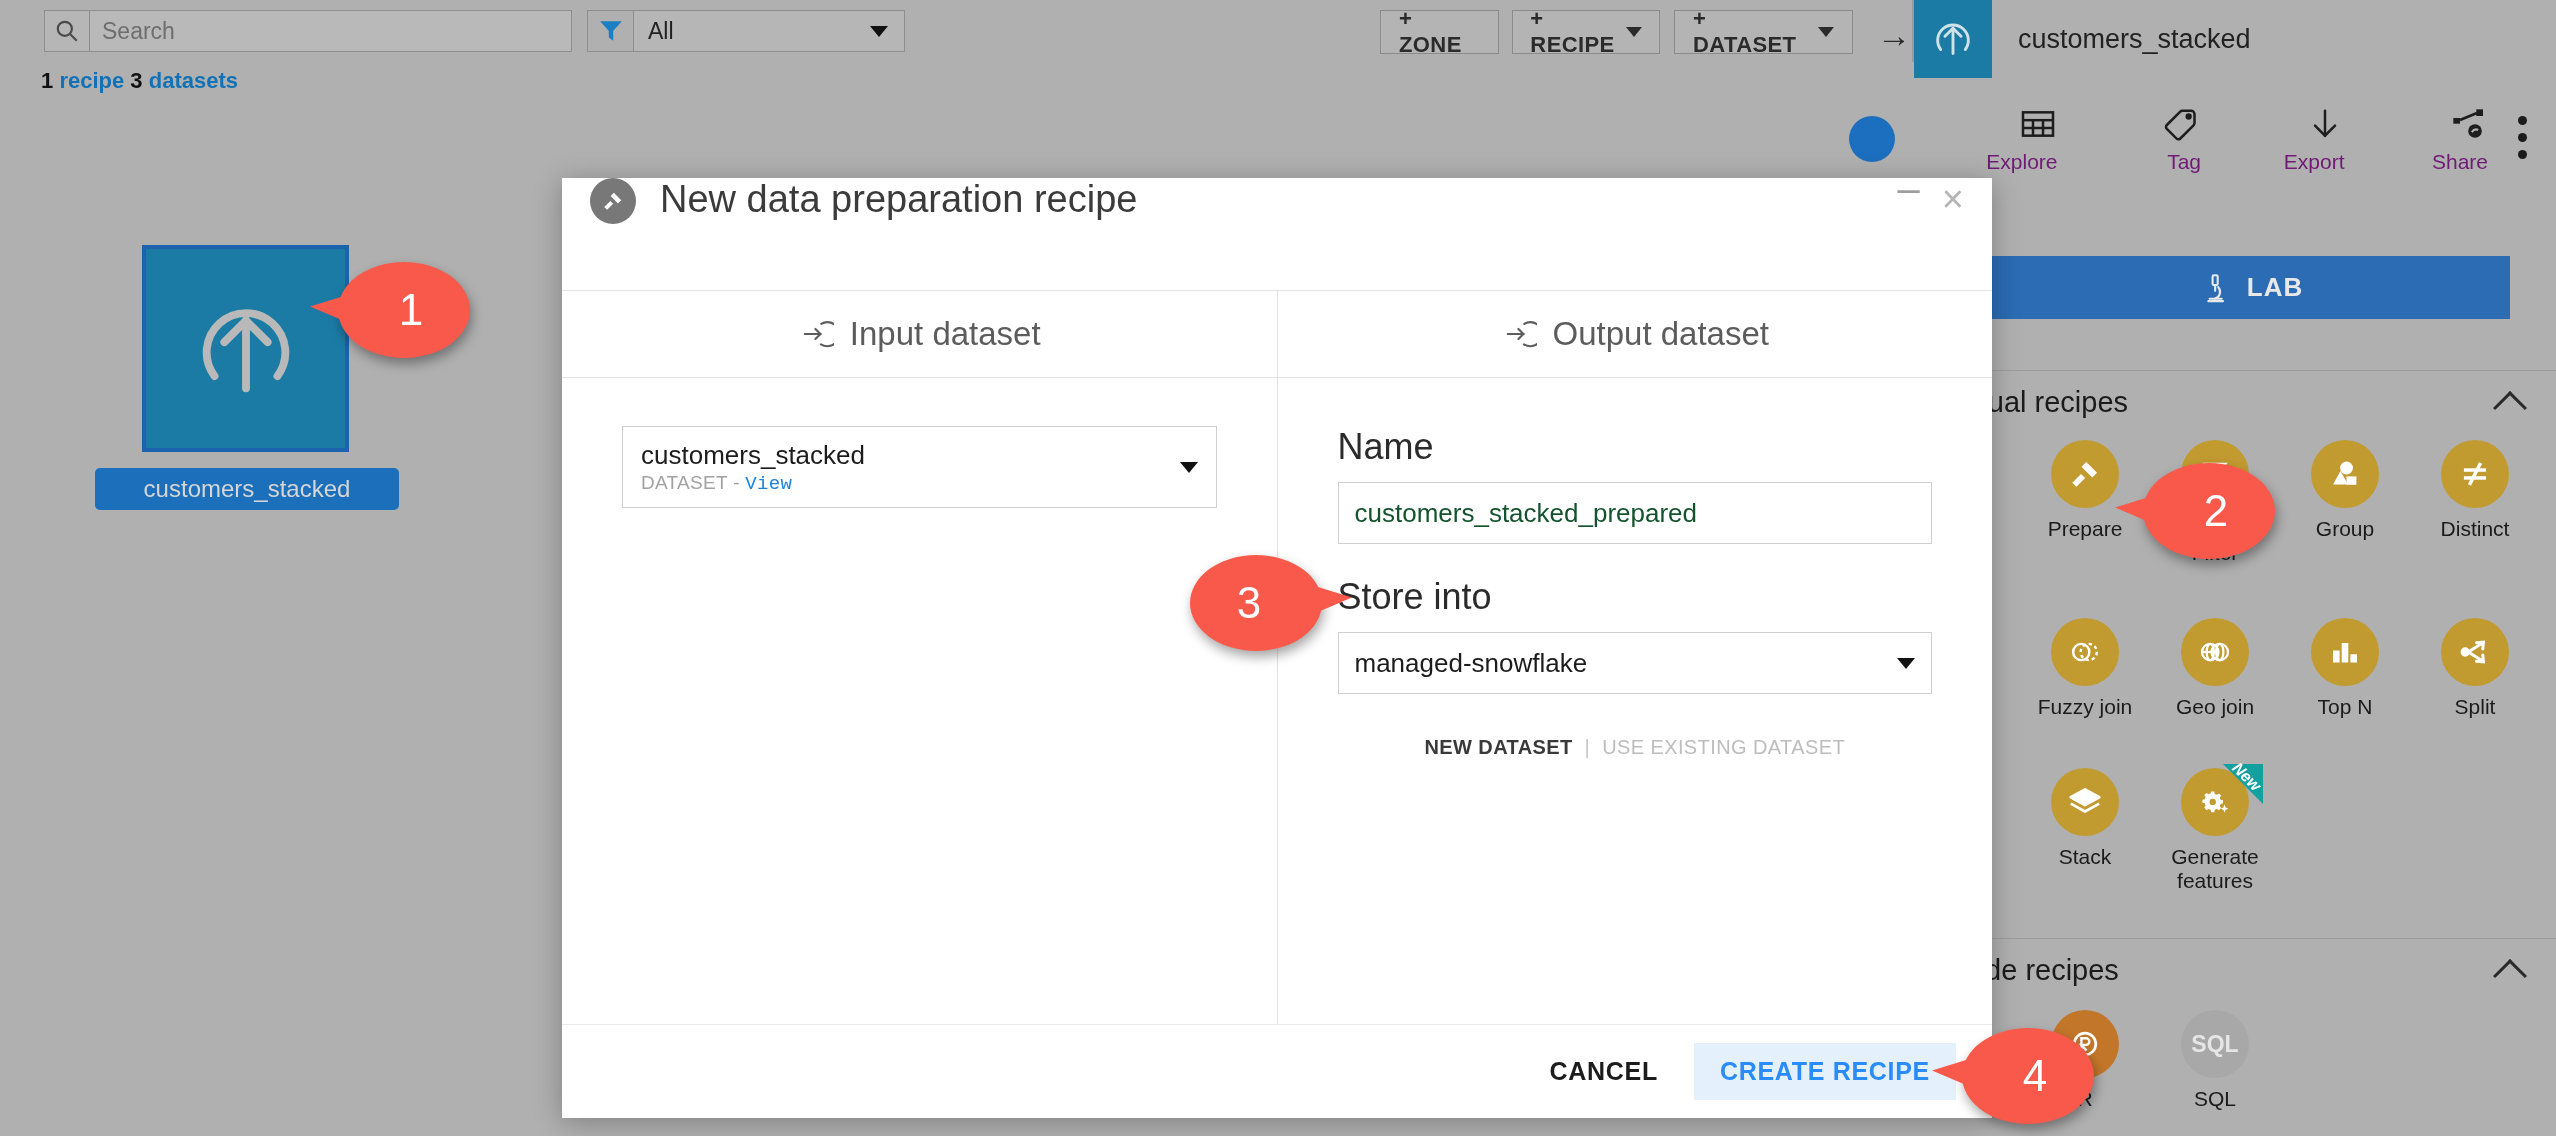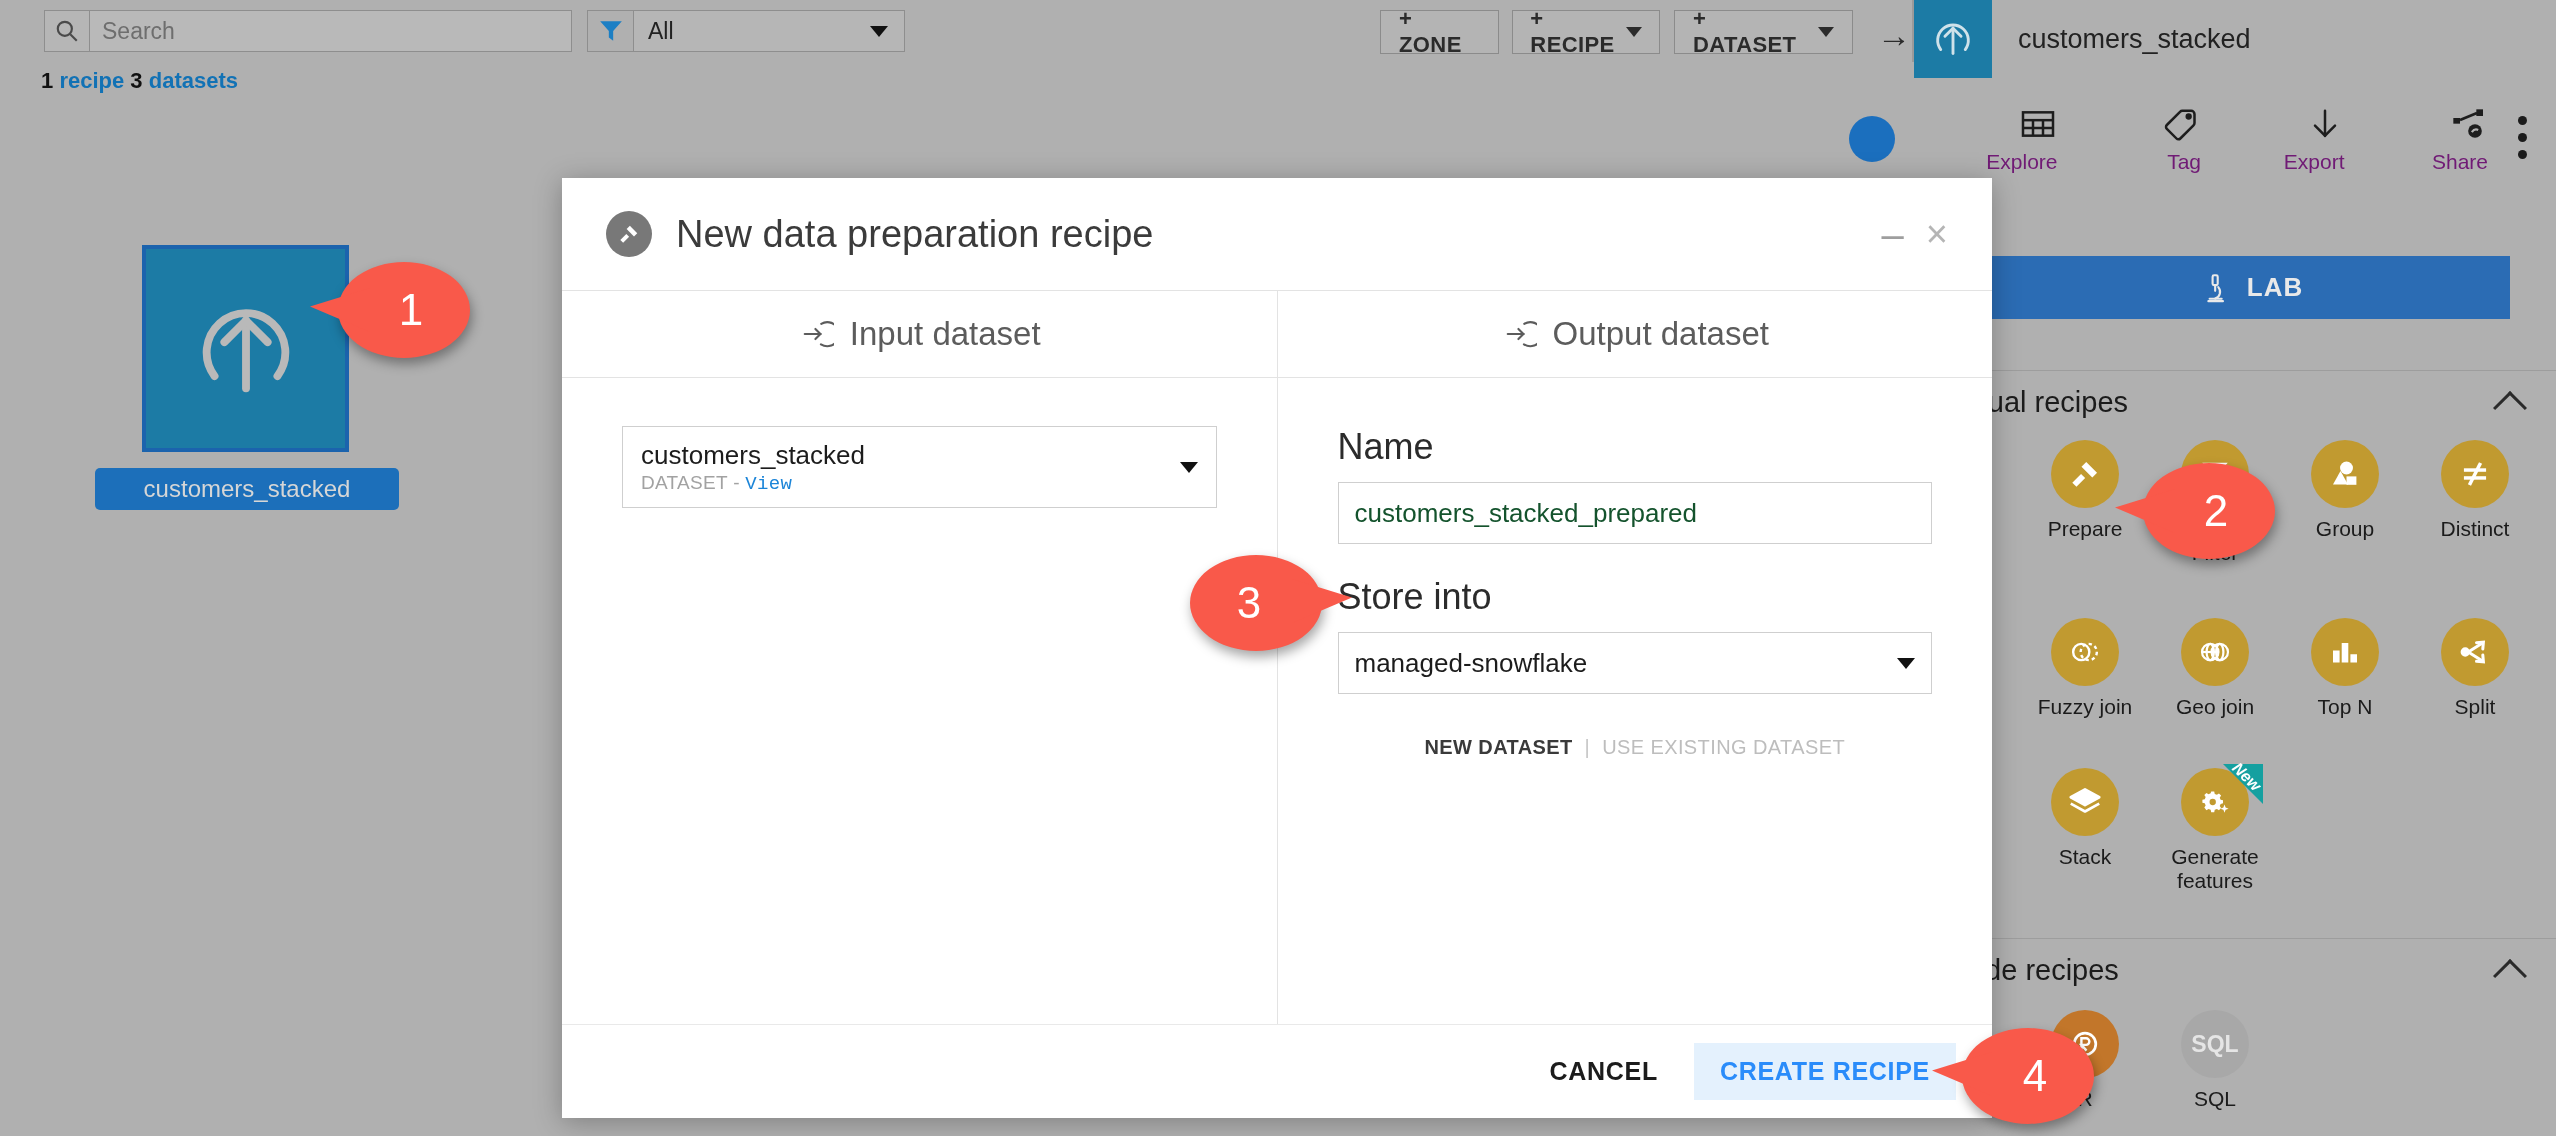--- a/index.html
+++ b/index.html
@@ -84,21 +84,21 @@
     display:flex; align-items:center; justify-content:center; color:#fff; }
   .r-label { font-size:21px; color:#1b1b1b; text-align:center; line-height:1.12; max-width:122px; }
   .new-flag { position:absolute; right:17px; top:-4px; width:0; height:0;
     border-top:40px solid #15a0a0; border-left:40px solid transparent; }
   .new-flag span { position:absolute; left:-33px; top:-36px; font-size:16px; color:#fff;
     transform:rotate(45deg); font-style:italic; font-weight:bold;}
 
   
   .modal { position:absolute; left:562px; top:178px; width:1430px; height:940px; background:#fff;
     box-shadow:0 4px 26px rgba(0,0,0,.28); }
-  .m-head { height:112px; display:flex; align-items:center; padding:0 44px; }
+  .m-head { height:112px; display:flex; align-items:flex-start; padding:0 28px; }
   .m-head-badge { width:46px; height:46px; border-radius:50%; background:#787878;
     display:flex; align-items:center; justify-content:center; color:#fff; }
   .m-title { font-size:38px; color:#3b3b3b; padding-left:24px; flex:1; }
   .m-min { font-size:40px; color:#9e9e9e; line-height:.5; padding:0 22px; }
   .m-close { font-size:38px; color:#b5b5b5; }
 
   .m-tabs { display:flex; border-top:1px solid #e3e3e3; border-bottom:1px solid #e3e3e3; height:88px; }
   .m-tab { flex:1; display:flex; align-items:center; justify-content:center; gap:16px;
     font-size:33px; color:#5c5c5c; }
   .m-tab:first-child { border-right:1px solid #e3e3e3; }

